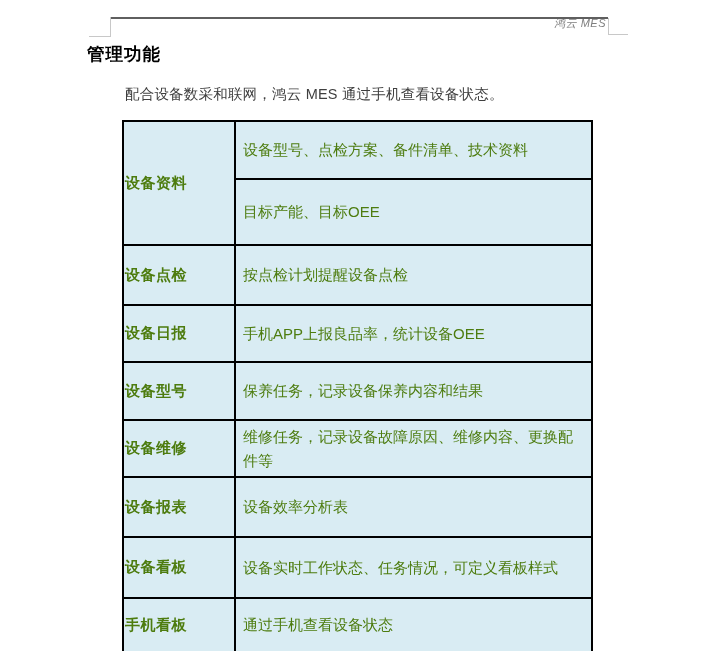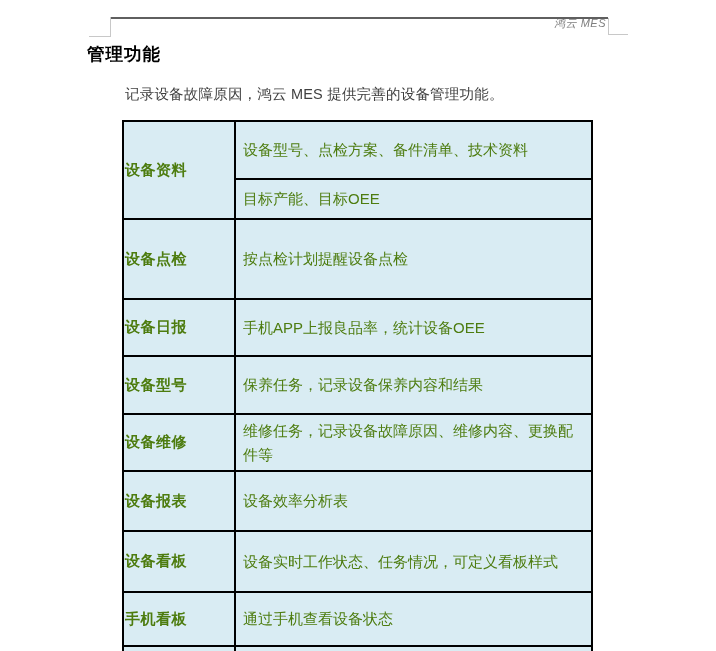--- a/index.html
+++ b/index.html
@@ -58,22 +58,22 @@
     font-weight: bold;
     text-align: left;
     letter-spacing: 0.5px;
   }
   td.desc-cell {
     padding: 4px 14px 4px 7px;
     line-height: 1.55;
     word-break: break-all;
   }
   tr.r-sub1 { height: 58px; }
-  tr.r-sub2 { height: 40px; }
-  tr.r-1 { height: 80px; }
+  tr.r-sub2 { height: 66px; }
+  tr.r-1 { height: 60px; }
   tr.r-2 { height: 57px; }
   tr.r-3 { height: 58px; }
   tr.r-4 { height: 57px; }
   tr.r-5 { height: 60px; }
   tr.r-6 { height: 61px; }
   tr.r-7 { height: 54px; margin-top: 17px; }
   tr.r-partial { height: 30px; }
 </style>
 </head>
 <body>
@@ -83,21 +83,21 @@
 </div>
 
 <div id="rule-main" class="rule-dark"></div>
 <div id="rule-l-h" class="rule"></div>
 <div id="rule-l-v" class="rule"></div>
 <div id="rule-r-v" class="rule"></div>
 <div id="rule-r-h" class="rule"></div>
 
 <h1 class="page-title">管理功能</h1>
 
-<p class="intro">记录设备故障原因，鸿云 MES 提供完善的设备管理功能。</p>
+<p class="intro">配合设备数采和联网，鸿云 MES 通过手机查看设备状态。</p>
 
 <div class="table-clip">
   <table class="features">
     <tbody>
         <tr class="r-sub1">
       <td class="label-cell" rowspan="2">设备资料</td>
       <td class="desc-cell">设备型号、点检方案、备件清单、技术资料</td>
     </tr>
     <tr class="r-sub2">
       <td class="desc-cell">目标产能、目标OEE</td>

